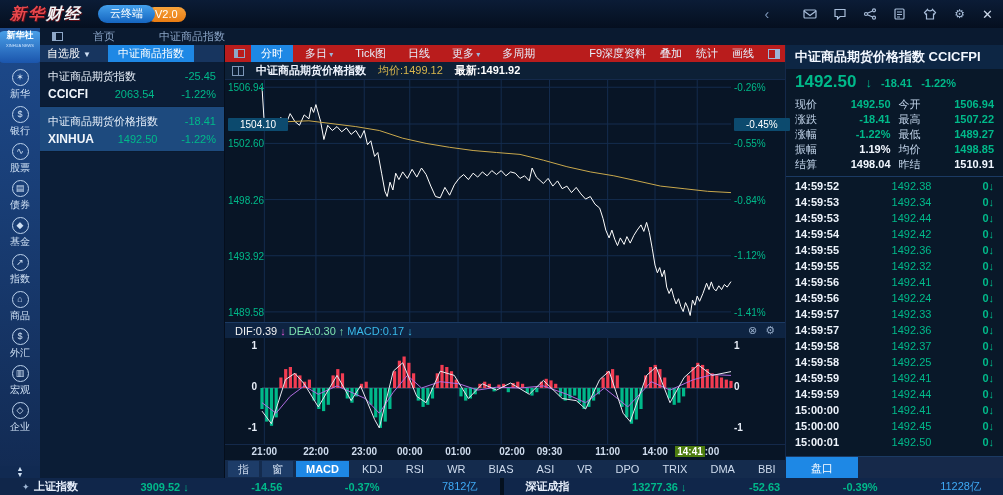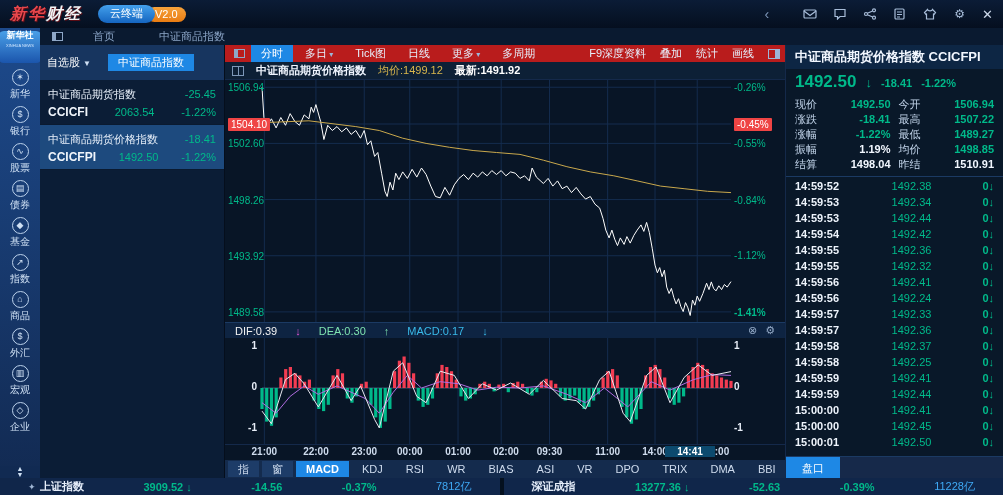--- a/index.html
+++ b/index.html
@@ -36,21 +36,21 @@
   .tabbar { height:17px; background:#0a1a30; display:flex; align-items:center; padding-left:4px; }
   .win-ico { width:11px; height:9px; border:1px solid #8fa8c8; background:linear-gradient(90deg,#8fa8c8 0 3px, transparent 3px); margin:0 8px; }
   .tab { padding:0 22px; height:17px; line-height:16px; color:#8ca6c8; cursor:pointer; }
   .tab.active { background:#1b4a80; color:#fff; }
   .tab-close { margin-left:10px; font-size:11px; }
 
   .content-row { display:flex; height:433px; }
 
   
   .left-col { width:185px; display:flex; flex-direction:column; background:#0b1d36; border-right:1px solid #050e1c; }
-  .watch-header { height:35px; min-height:17px; background:#17355f; display:flex; align-items:center; }
+  .watch-header { height:17px; min-height:17px; background:#17355f; display:flex; align-items:center; }
   .watch-dd { padding:0 7px; color:#fff; cursor:pointer; }
   .watch-dd .caret { font-size:8px; color:#cfe0f4; }
   .watch-tab { background:#1e88e5; color:#fff; height:17px; line-height:16px; padding:0 10px; margin-left:10px; cursor:pointer; }
   .watch-row { height:45px; padding:5px 8px 0; cursor:pointer; border-bottom:1px solid #0a1a30; }
   .watch-row.selected { background:#1d4a7e; }
   .wr-line { display:flex; justify-content:space-between; line-height:18px; }
   .wr-name { color:#e8f0fa; font-size:11px; }
   .wr-code { color:#f0f5fb; font-size:12px; font-weight:bold; }
   .wr-green { color:#00b98a; }
 
@@ -68,35 +68,35 @@
   .ci-ico { width:12px; height:10px; border:1px solid #7d97b8; background:linear-gradient(90deg,transparent 0 5px,#7d97b8 5px 6px,transparent 6px); }
   .ci-name { color:#f0f6ff; font-weight:bold; }
   .ci-avg { color:#d8b64c; }
   .ci-last { color:#ffffff; font-weight:bold; }
 
   .price-pane { height:242px; min-height:242px; position:relative; }
   .price-pane svg, .macd-pane svg { position:absolute; left:0; top:0; }
   .y-label { position:absolute; font-size:10px; color:#00b98a; line-height:13px; }
   .y-label.lft { left:3px; }
   .y-label.rgt { left:509px; }
-  .y-label.boxed { background:#ef4444; color:#fff; padding:0 3px; border-radius:1px; }
-
-  .macd-header { height:16px; min-height:16px; background:#0e2442; border-top:1px solid #1b3a63; display:flex; align-items:center; padding:0 10px; gap:18px; }
+  .y-label.boxed { background:#0c4a6e; color:#fff; padding:0 12px; border-radius:1px; }
+
+  .macd-header { height:16px; min-height:16px; background:#0e2442; border-top:1px solid #1b3a63; display:flex; align-items:center; padding:0 10px; gap:3px; }
   .mh-dif { color:#f2f2f2; } .mh-difa { color:#e255d5; }
   .mh-dea { color:#7fe3b0; } .mh-deaa { color:#7fe3b0; }
   .mh-macd { color:#39b9e8; } .mh-macda { color:#39b9e8; }
   .mh-icons { margin-left:auto; display:flex; gap:8px; color:#93a9c6; font-size:11px; }
   .macd-pane { height:106px; min-height:106px; position:relative; }
   .m-scale { position:absolute; font-size:10px; color:#e8eef8; font-weight:bold; width:16px; }
   .m-scale.lft { left:16px; text-align:right; }
   .m-scale.rgt { left:509px; }
 
   .x-axis { height:16px; min-height:16px; position:relative; background:#081526; border-top:1px solid #14294a; }
   .x-tick { position:absolute; top:1px; font-size:10px; color:#cfdcee; transform:translateX(-50%); white-space:nowrap; font-weight:bold; }
-  .x-tick .boxed { background:#0c4a6e; color:#fff; padding:0 12px; }
+  .x-tick .boxed { background:#4d7c0f; color:#fff; padding:0 2px; }
 
   .ind-tabs { height:18px; min-height:18px; background:#142b4d; display:flex; align-items:center; gap:3px; padding:0 3px; }
   .itab { padding:0 10px; color:#cfdcee; height:16px; line-height:16px; cursor:pointer; }
   .itab.button { background:#1d3c68; }
   .itab.active { background:#1e88e5; color:#fff; font-weight:bold; }
 
   
   .right-col { width:218px; background:#091829; border-left:1px solid #14294a; display:flex; flex-direction:column; }
   .qp-header { height:24px; min-height:24px; line-height:24px; padding:0 9px; font-weight:bold; color:#f2f7ff; font-size:13px; background:#0d2644; }
   .qp-price-row { display:flex; align-items:baseline; gap:9px; padding:3px 9px 4px; }
@@ -109,25 +109,25 @@
   .qp-v { width:68px; text-align:right; font-weight:bold; }
   .qp-l2 { margin-left:8px; }
   .green { color:#00b98a; } .white { color:#f2f7ff; } .red { color:#f23c52; }
   .qp-div { border-top:1px solid #1b3a63; margin:2px 0 1px; }
   .qp-ticks { flex:1; overflow:hidden; padding:0 9px; }
   .qp-trow { display:flex; height:16px; line-height:16px; font-size:11px; }
   .qp-tt { width:60px; color:#eef4fc; font-weight:bold; }
   .qp-tp { flex:1; text-align:center; color:#00b98a; }
   .qp-tv { width:26px; text-align:right; color:#00b98a; font-weight:bold; }
   .qp-bottom { height:22px; min-height:22px; background:#16294a; border-top:1px solid #1b3a63; display:flex; }
-  .qp-btab { background:#1e88e5; color:#fff; padding:0 16px; line-height:22px; cursor:pointer; }
+  .qp-btab { background:#1e88e5; color:#fff; padding:0 25px; line-height:22px; cursor:pointer; }
 
   
   .statusbar { height:17px; display:flex; background:#04101f; gap:4px; }
-  .sb-seg { flex:1; background:#10264a; display:flex; align-items:center; justify-content:space-between; padding:0 28px; font-size:11px; cursor:pointer; }
+  .sb-seg { flex:1; background:#10264a; display:flex; align-items:center; justify-content:space-between; padding:0 22px; font-size:11px; cursor:pointer; }
   .sb-name { color:#e6eefa; font-weight:bold; }
   .sb-vol { color:#3fa9f5; }
   .sb-pin { color:#9fb6d4; font-size:9px; margin-right:2px; }
   .sb-v { font-weight:bold; }
 </style>
 </head>
 <body>
 
 <div class="app">
 
@@ -255,21 +255,21 @@
                   <span class="wr-green">2063.54</span>
                   <span class="wr-green">-1.22%</span>
                 </div>
               </div>
               <div class="watch-row selected">
                 <div class="wr-line">
                   <span class="wr-name">中证商品期货价格指数</span>
                   <span class="wr-green">-18.41</span>
                 </div>
                 <div class="wr-line">
-                  <span class="wr-code">CCICFPI</span>
+                  <span class="wr-code">XINHUA</span>
                   <span class="wr-green">1492.50</span>
                   <span class="wr-green">-1.22%</span>
                 </div>
               </div>
             </div>
         </div>
 
         <div class="chart-col">
           <div class="chart-toolbar">
             <span class="win-ico" style="margin:0 6px;"></span>
@@ -322,21 +322,21 @@
               <div class="y-label lft boxed" style="top: 38px;">1504.10</div>
               <div class="y-label lft" style="top: 57.4118px;">1502.60</div>
               <div class="y-label lft" style="top: 113.576px;">1498.26</div>
               <div class="y-label lft" style="top: 169.741px;">1493.92</div>
               <div class="y-label lft" style="top: 225.906px;">1489.58</div>
               <div class="y-label rgt" style="top: 0.729412px;">-0.26%</div>
               <div class="y-label rgt boxed" style="top: 37.8706px;">-0.45%</div>
               <div class="y-label rgt" style="top: 57.4118px;">-0.55%</div>
               <div class="y-label rgt" style="top: 114.094px;">-0.84%</div>
               <div class="y-label rgt" style="top: 168.835px;">-1.12%</div>
-              <div class="y-label rgt" style="top: 225.518px; font-weight: bold;">-1.41%</div>
+              <div class="y-label rgt" style="top: 225.518px;">-1.41%</div>
             </div>
 
           <div class="macd-header">
             <span class="mh-dif">DIF:0.39</span>
               <span class="mh-difa">↓</span>
             <span class="mh-dea">DEA:0.30</span>
               <span class="mh-deaa">↑</span>
             <span class="mh-macd">MACD:0.17</span>
               <span class="mh-macda">↓</span>
             <span class="mh-icons">
@@ -468,21 +468,21 @@
                 <polyline points="37.0,73.1 46.4,85.7 60.5,41.6 69.8,35.3 79.2,45.8 93.3,68.9 112.0,37.4 126.1,62.6 135.5,47.9 149.6,81.5 154.3,89.9 168.3,33.2 177.7,24.8 191.8,58.4 201.1,64.7 215.2,33.2 229.3,37.4 243.4,60.5 257.4,45.8 271.5,52.1 285.6,45.0 304.3,56.3 318.4,42.4 337.2,60.5 351.2,62.6 360.6,71.0 374.7,41.6 384.1,33.2 398.1,75.2 405.2,83.6 421.6,37.4 431.0,29.0 445.0,64.7 459.1,39.5 473.2,26.9 487.2,37.4 506.0,33.6" fill="none" stroke="#e8e8f0" stroke-width="1"></polyline>
               </svg>
             </div>
 
           <div class="x-axis" id="x-axis">
               <div class="x-tick" style="left: 39.345px;">21:00</div>
               <div class="x-tick" style="left: 90.935px;">22:00</div>
               <div class="x-tick" style="left: 139.242px;">23:00</div>
               <div class="x-tick" style="left: 184.735px;">00:00</div>
               <div class="x-tick" style="left: 233.042px;">01:00</div>
-              <div class="x-tick" style="left: 281px;">02:00</div>
+              <div class="x-tick" style="left: 287px;">02:00</div>
               <div class="x-tick" style="left: 324.497px;">09:30</div>
               <div class="x-tick" style="left: 382.653px;">11:00</div>
               <div class="x-tick" style="left: 430.022px;">14:00</div>
               <div class="x-tick" style="left: 472.232px;"><span class="boxed">14:41</span><span>:00</span></div>
             </div>
 
           <div class="ind-tabs" id="ind-tabs">
               <span class="itab button">指标管理</span>
               <span class="itab button">窗口</span>
               <span class="itab active">MACD</span>

